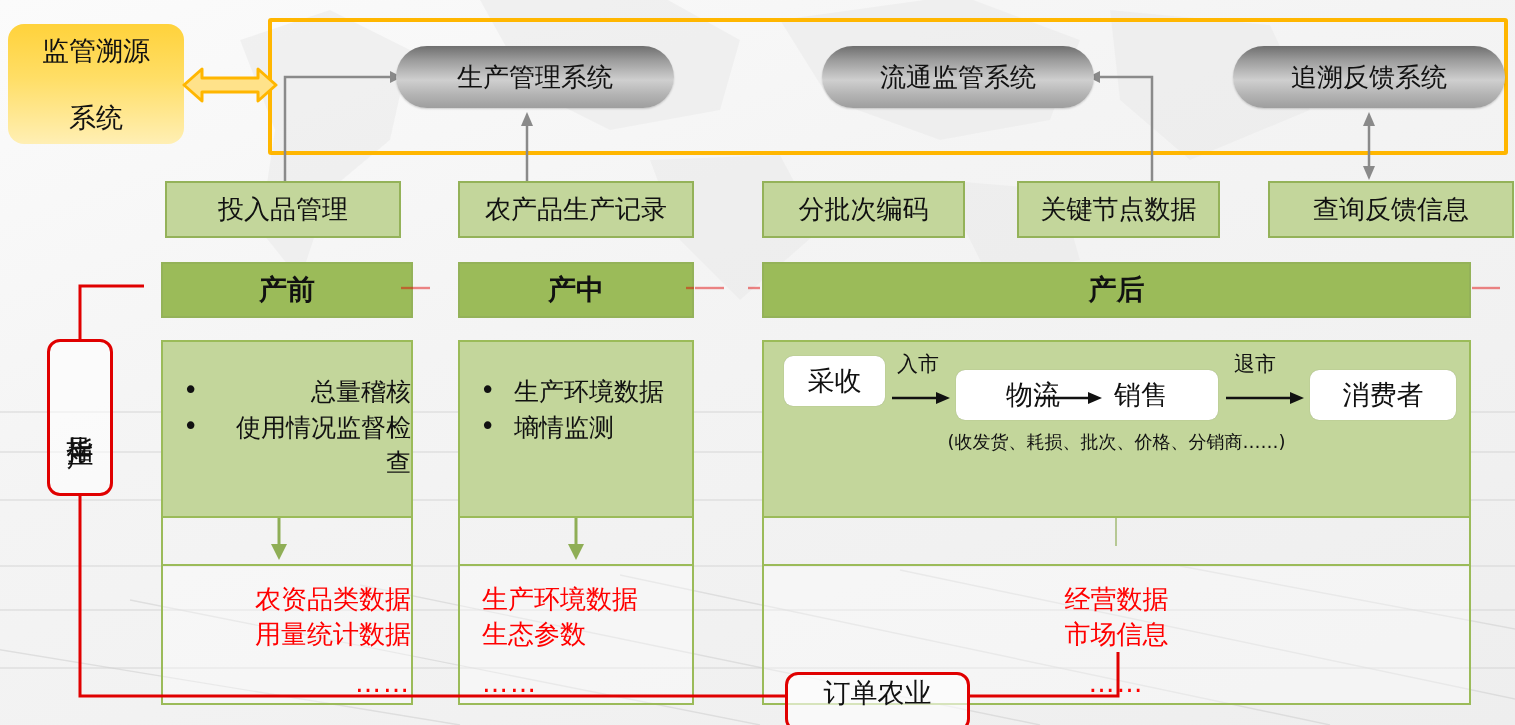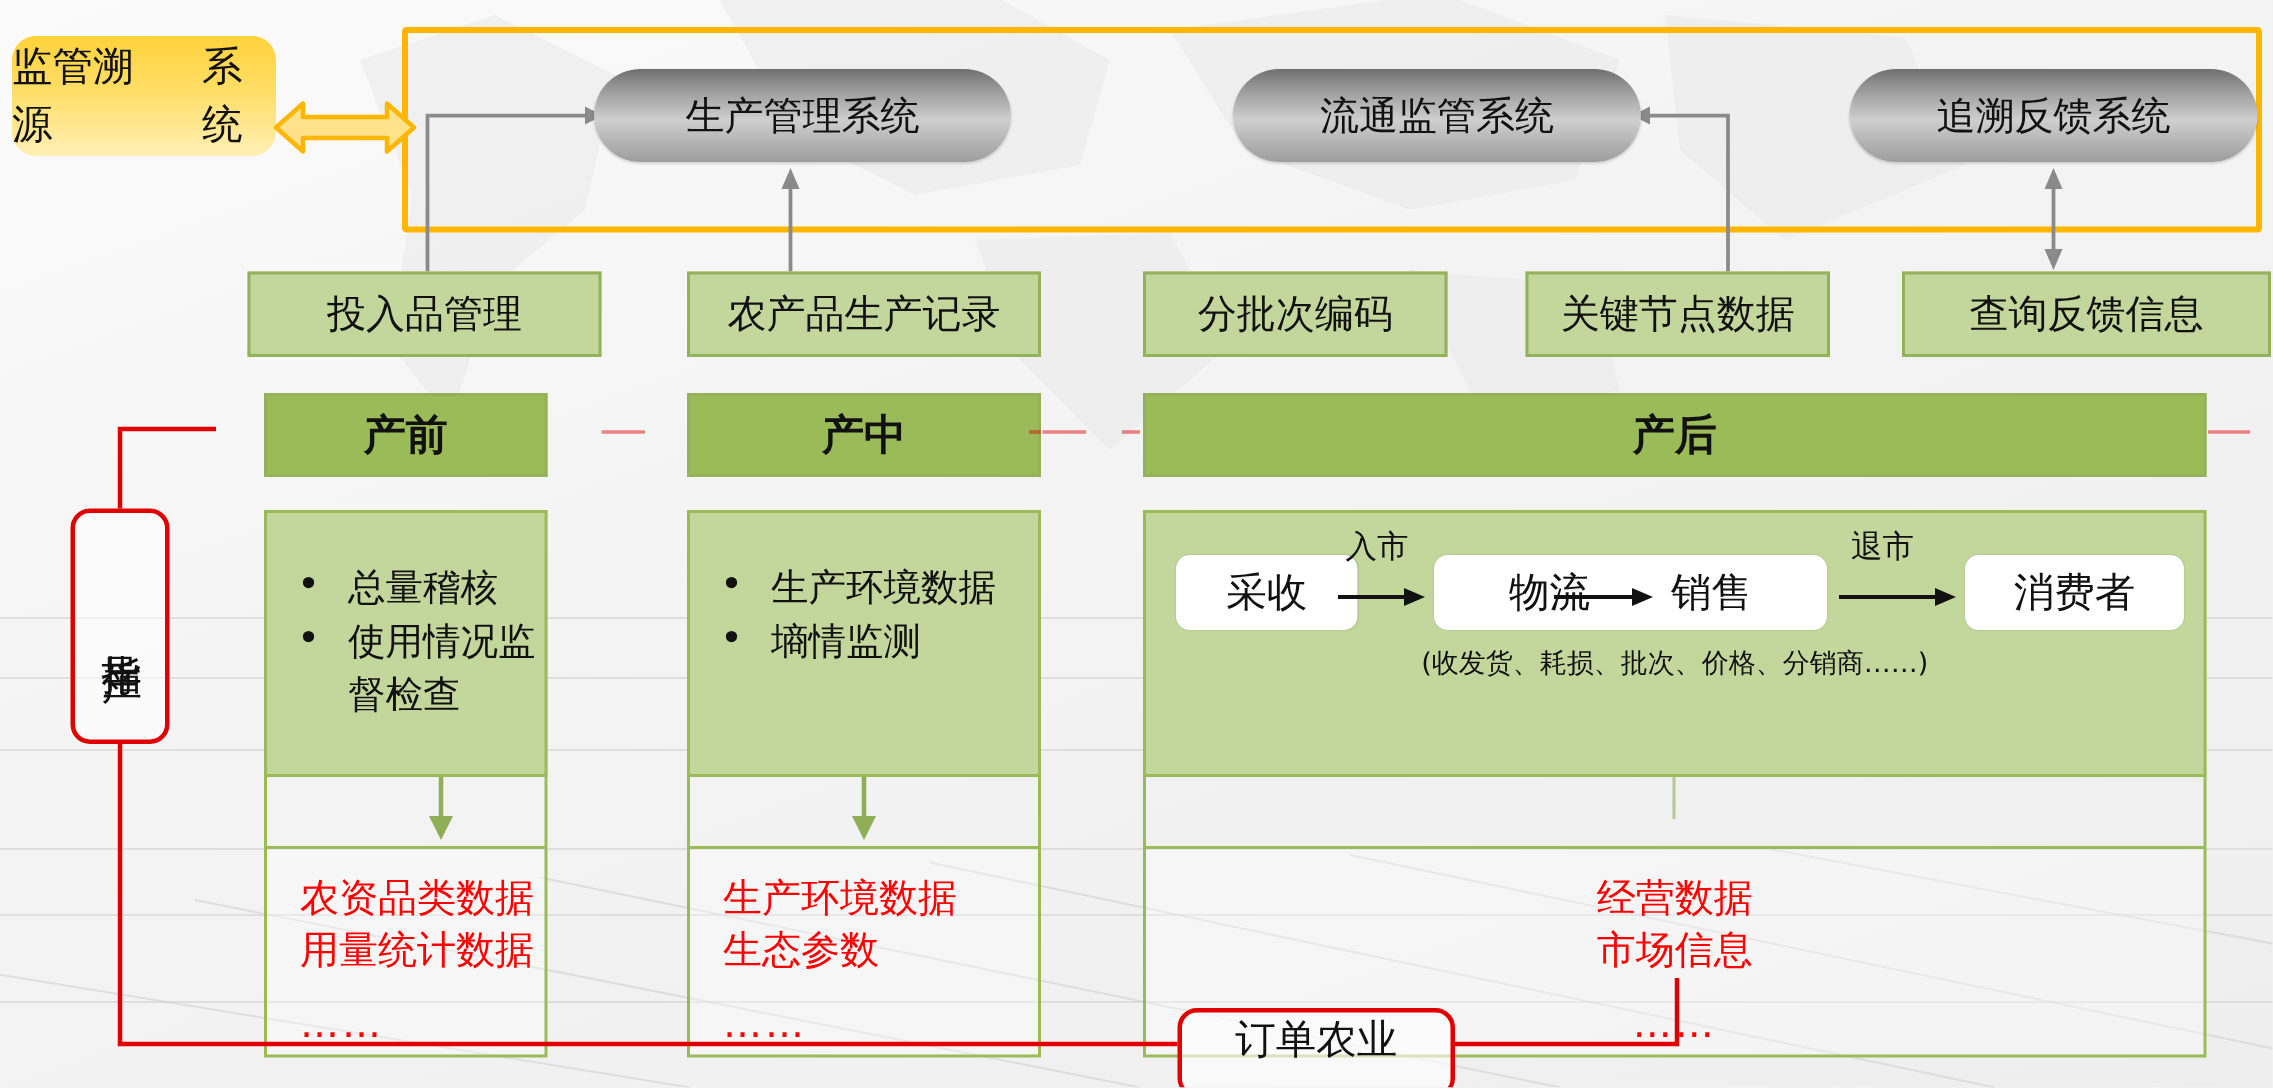--- a/index.html
+++ b/index.html
@@ -17,24 +17,24 @@
   .bg-grid line{stroke:#cfcfcf;stroke-width:1.4;opacity:.55;}
   .bg-map{position:absolute;left:180px;top:-20px;width:1200px;height:420px;
           opacity:.5;}
   .bg-map path{fill:#e9e9e9;}
 
   
   .orange-frame{position:absolute;left:268px;top:18px;width:1240px;height:137px;
     border:4px solid #FFB600;border-radius:3px;box-sizing:border-box;background:transparent;}
 
   
-  .yellow-box{position:absolute;left:8px;top:24px;width:176px;height:80px;
+  .yellow-box{position:absolute;left:8px;top:24px;width:176px;height:120px;
     border-radius:16px;
     background:linear-gradient(180deg,#FFD23B 0%,#FFDE66 45%,#FFEFB4 100%);
-    display:flex;flex-direction:row;align-items:center;justify-content:center;
+    display:flex;flex-direction:column;align-items:center;justify-content:center;
     color:#111;font-size:27px;line-height:1.45;box-sizing:border-box;gap:28px;}
   .yellow-box span{display:block;}
 
   
   .dbl-arrow{position:absolute;left:182px;top:64px;width:96px;height:42px;}
 
   
   .sys-box{position:absolute;height:62px;border-radius:31px;
     background:linear-gradient(180deg,#6f6f6f 0%,#9a9a9a 22%,#cfcfcf 55%,#b4b4b4 78%,#9e9e9e 100%);
     display:flex;align-items:center;justify-content:center;
@@ -59,21 +59,21 @@
   .panel .hdr{background:#9BBB59;border:2px solid #94B259;box-sizing:border-box;
     height:56px;display:flex;align-items:center;justify-content:center;
     font-weight:bold;font-size:28px;color:#111;}
   .panel .gap{height:22px;background:transparent;}
   .panel .body{background:#C3D69B;border:2px solid #9BBB59;box-sizing:border-box;}
   .panel .arrowgap{height:46px;position:relative;
     border-left:2px solid #9BBB59;border-right:2px solid #9BBB59;box-sizing:border-box;}
   .panel .data{background:rgba(255,255,255,.35);border:2px solid #9BBB59;box-sizing:border-box;
     color:#FF0000;font-size:26px;line-height:1.35;padding:16px 0 8px 0;}
 
-  #panel-1{left:176px;width:189px;}
+  #panel-1{left:161px;width:252px;text-align:right;}
   #panel-2{left:458px;width:236px;}
   #panel-3{left:762px;width:709px;}
 
   .bullets{list-style:none;margin:0;padding:32px 0 0 14px;font-size:25px;color:#111;line-height:1.42;}
   .bullets li{position:relative;padding-left:40px;}
   .bullets li::before{content:"\2022";position:absolute;left:6px;top:-2px;font-size:26px;}
 
   .data-lines{padding-left:22px;}
   .data-lines .dots{letter-spacing:2px;margin-top:14px;}
   #panel-3 .data-lines{padding-left:0;text-align:center;}
@@ -235,21 +235,21 @@
       </div>
     </div>
   </div>
 
   <div class="panel" id="panel-3">
     <div class="hdr">产后</div>
     <div class="gap"></div>
     <div class="body" style="height:178px">
       <div class="flow">
 
-        <div class="wbox" style="left:20px;top:28px;width:121px;height:50px">
+        <div class="wbox" style="left:20px;top:14px;width:101px;height:50px">
           <span>采收</span>
         </div>
         <div class="wbox" style="left:192px;top:28px;width:262px;height:50px">
           <span style="margin-right:54px">物流</span>
           <span>销售</span>
         </div>
         <div class="wbox" style="left:546px;top:28px;width:146px;height:50px">
           <span>消费者</span>
         </div>
 

